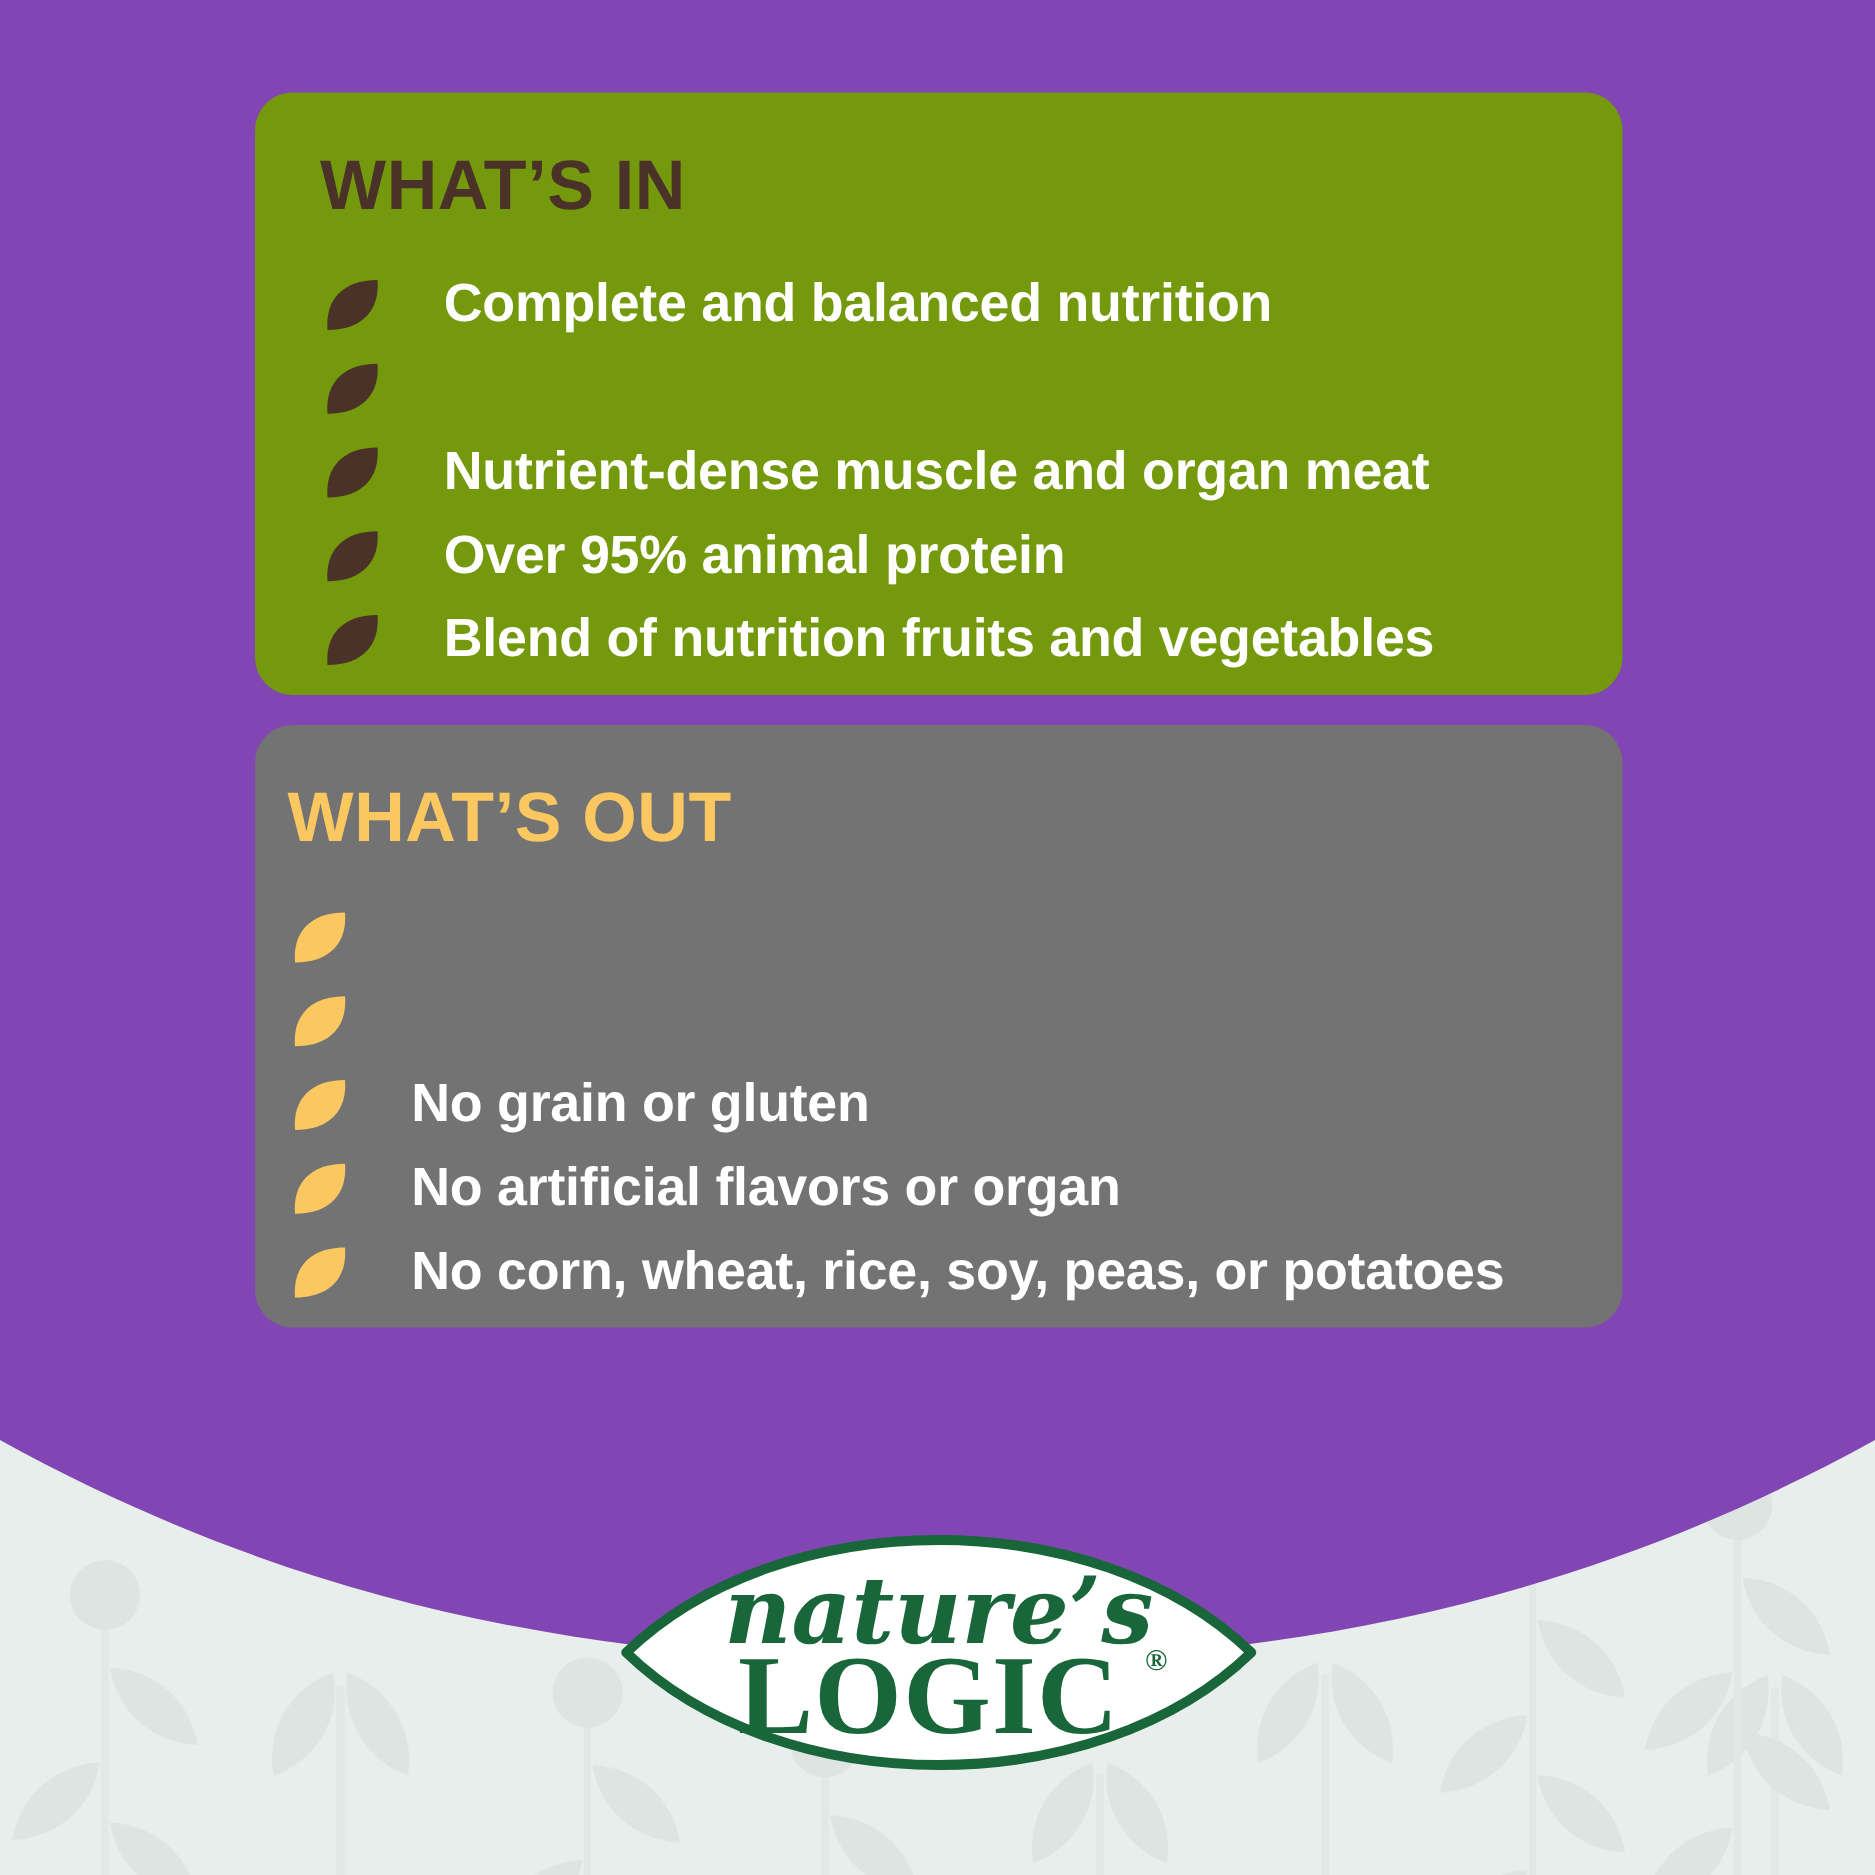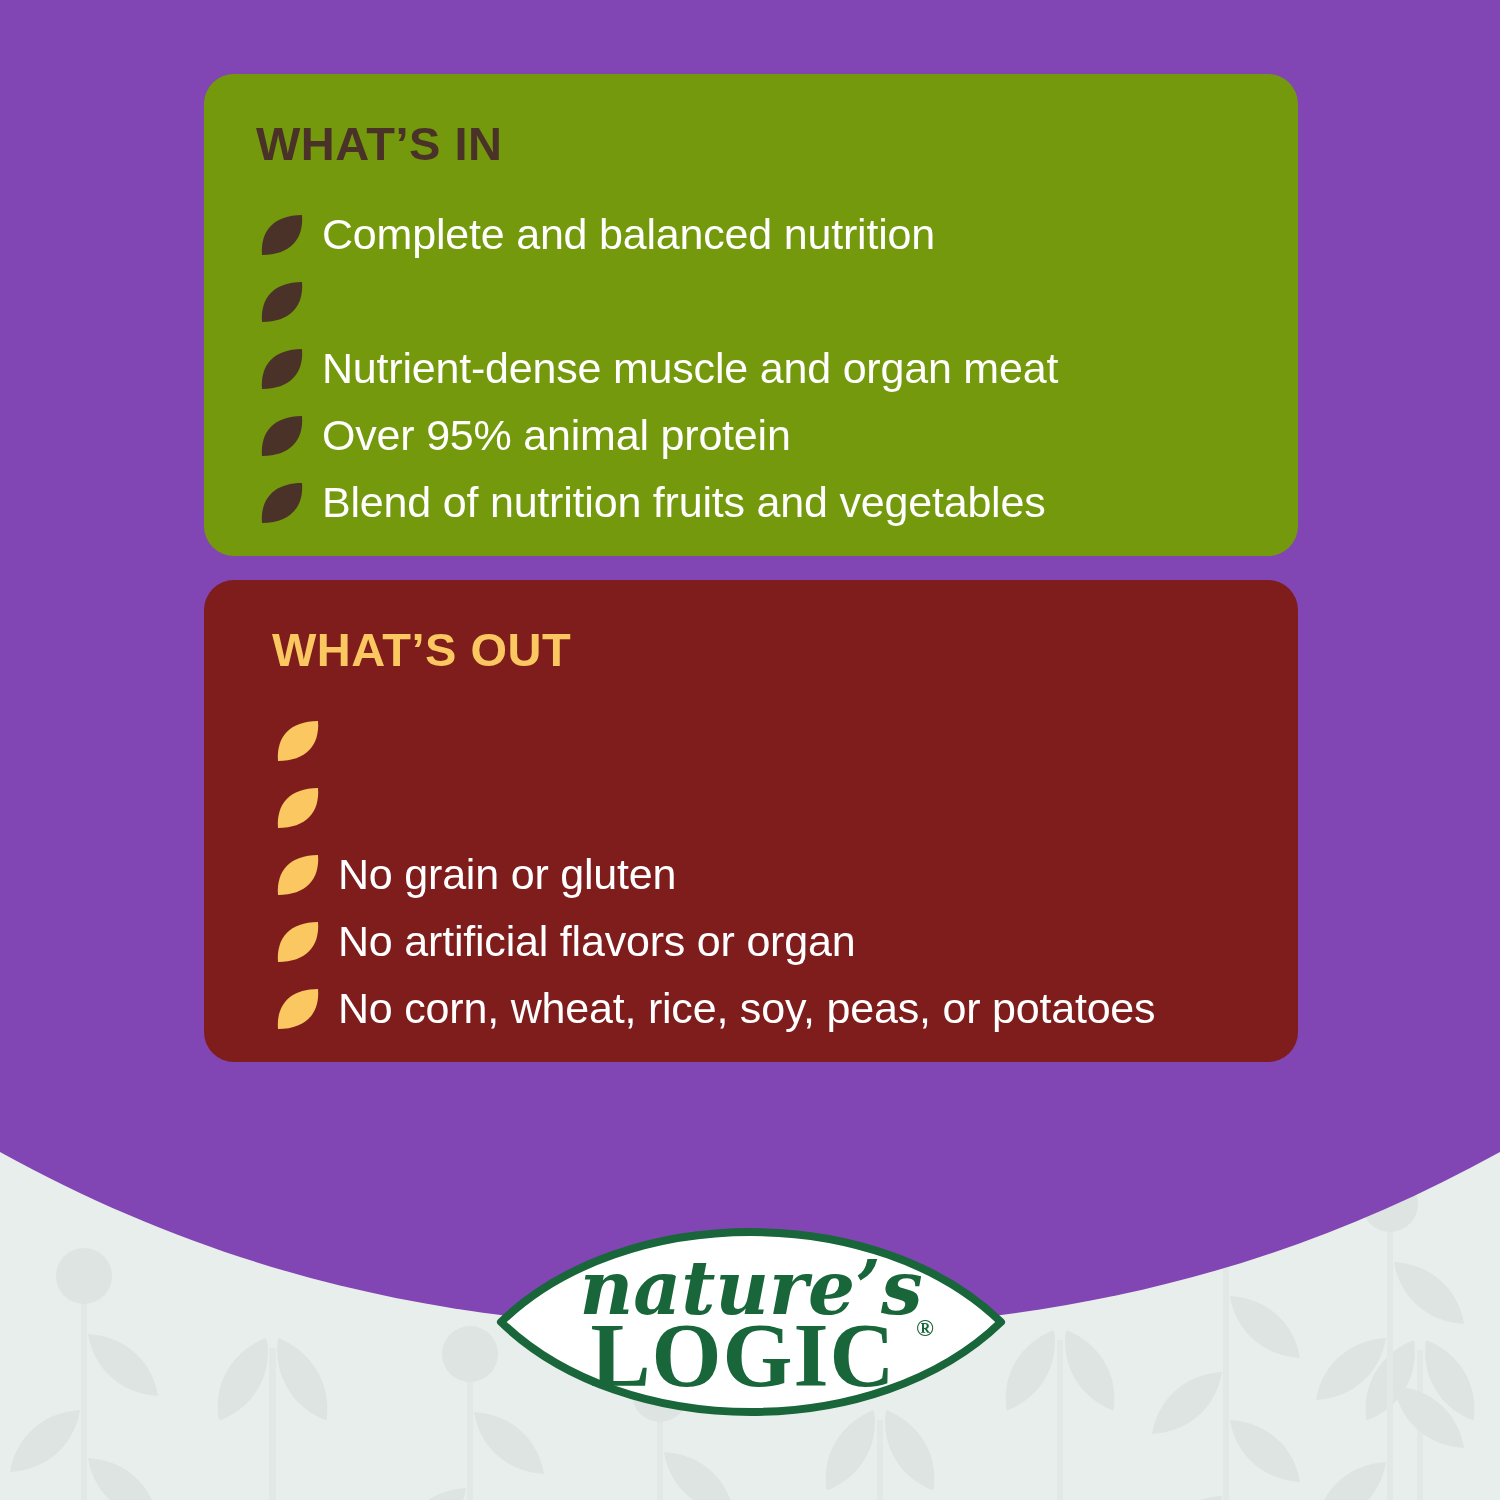--- a/index.html
+++ b/index.html
@@ -39,27 +39,27 @@
   #panel-in {
     left:204px; top:74px;
     width:1094px; height:482px;
     background:#74990d;
     padding:46px 0 0 52px;
   }
 
   #panel-out {
     left:204px; top:580px;
     width:1094px; height:482px;
-    background:#7f1d1d;
-    padding:46px 0 0 68px;
+    background:#737373;
+    padding:46px 0 0 26px;
   }
 
   .panel-title {
     font-weight:bold;
-    font-size:47px;
+    font-size:56px;
     letter-spacing:0.5px;
     line-height:1;
     margin-bottom:34px;
   }
   #panel-in .panel-title  { color:#4a3228; }
   #panel-out .panel-title { color:#fac760; }
 
   .bullet-list { list-style:none; }
 
   .bullet-row {
@@ -70,25 +70,26 @@
 
   .leaf-bullet {
     flex:0 0 auto;
     width:52px; height:52px;
     margin-right:14px;
     display:block;
   }
 
   .bullet-text {
     font-size:43px;
-    font-weight:normal;
+    font-weight:bold;
     color:#ffffff;
     line-height:1;
     white-space:nowrap;
     letter-spacing:-0.2px;
+    margin-left:33px;
   }
 
   
   #logo {
     position:absolute;
     left:495px; top:1196px;
     width:512px; height:252px;
   }
   #logo svg { display:block; width:100%; height:100%; }
 

